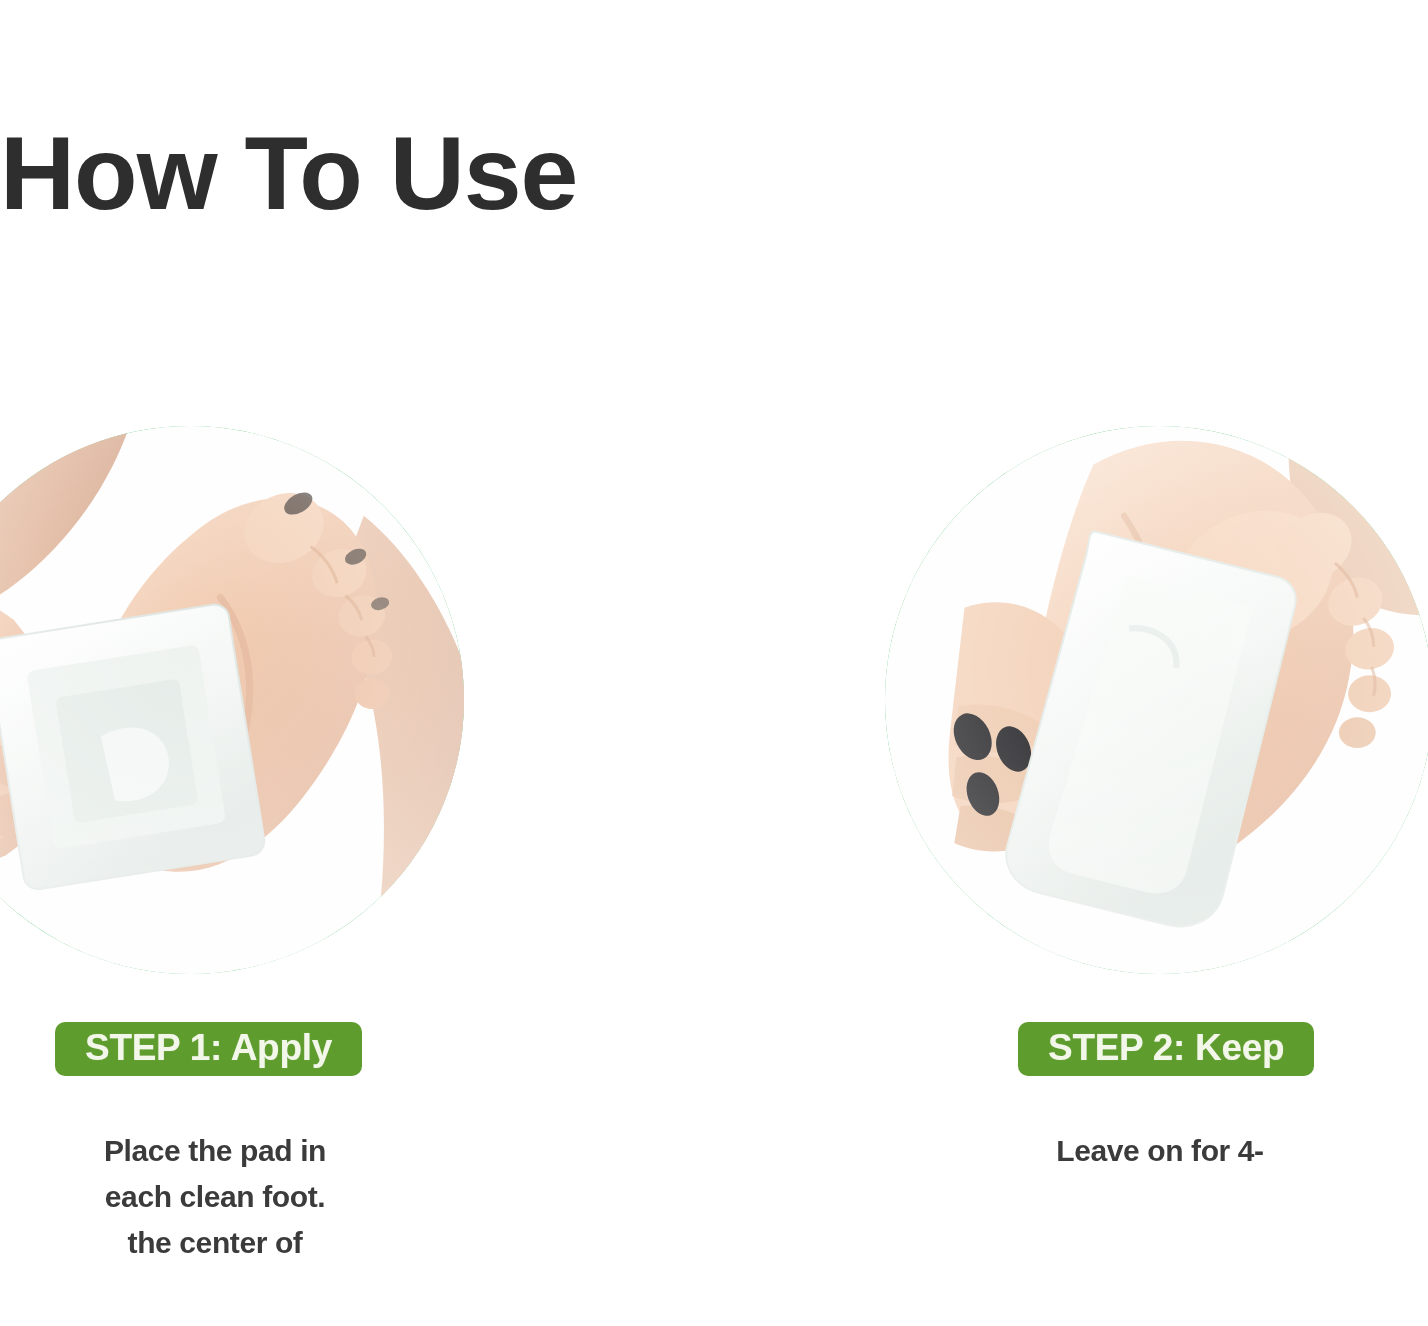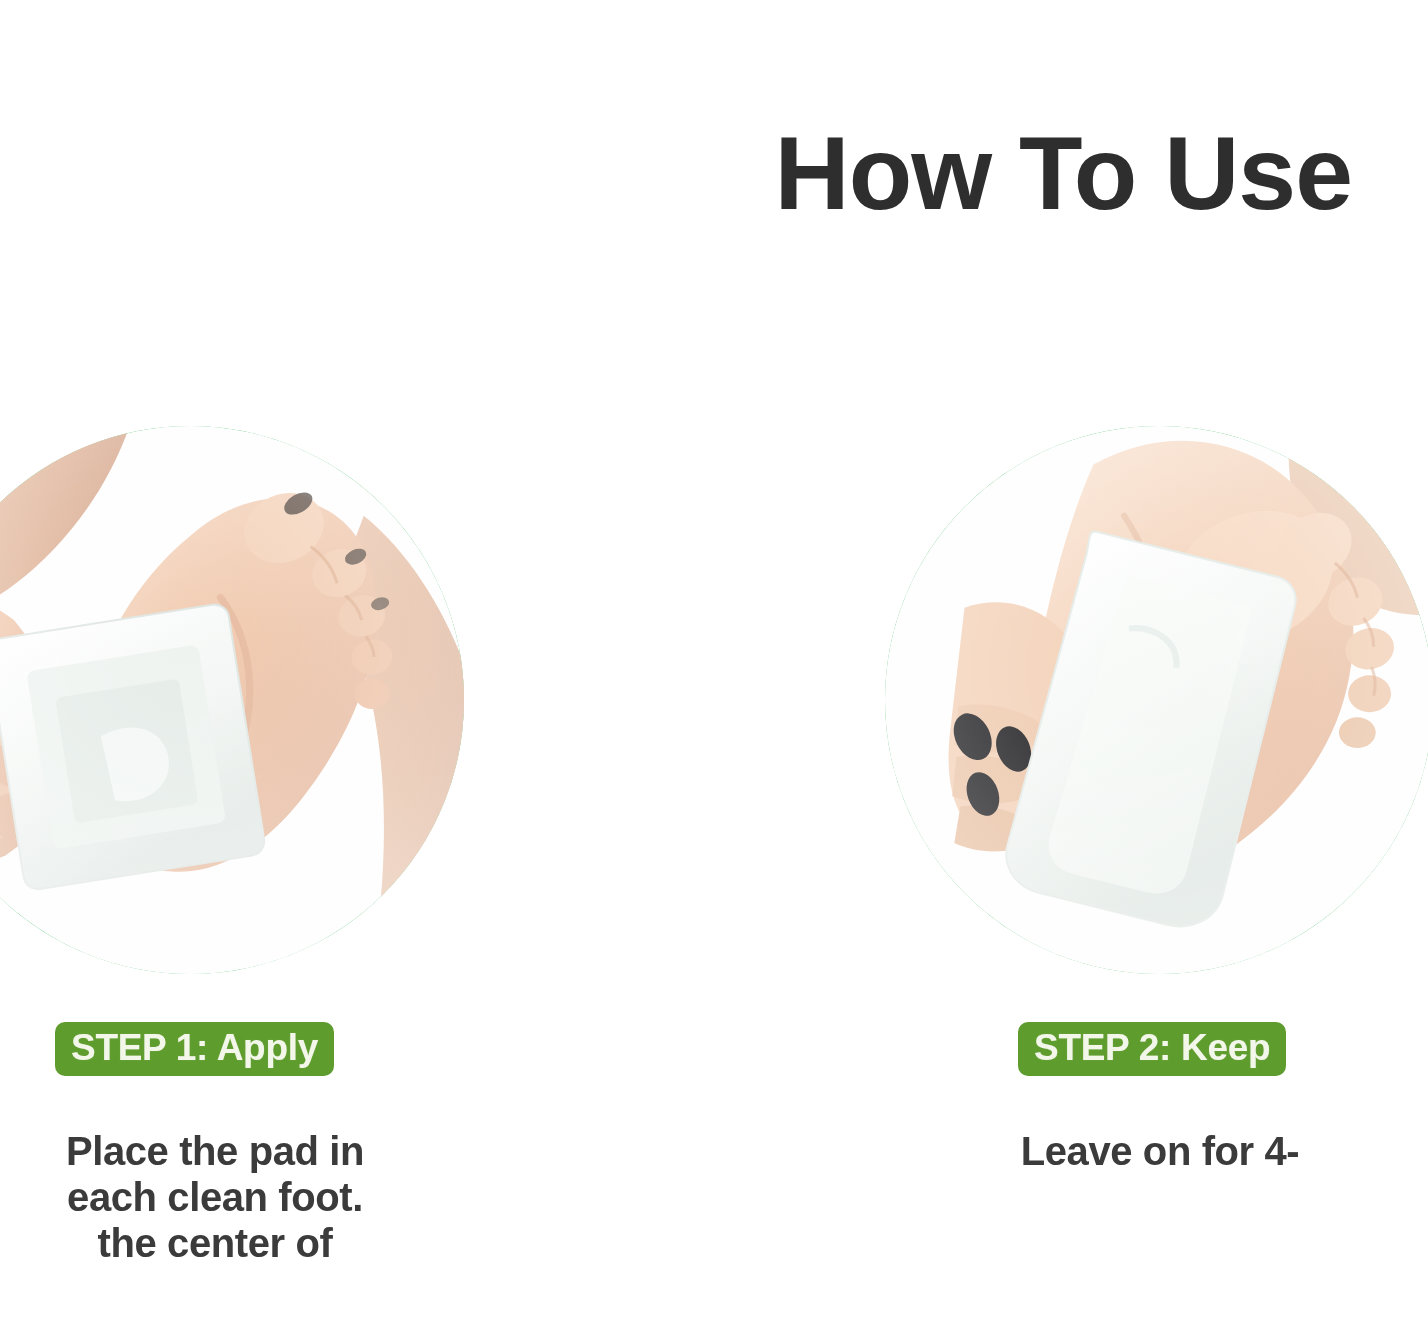--- a/index.html
+++ b/index.html
@@ -16,21 +16,21 @@
     font-family: "Liberation Sans", sans-serif;
     position: relative;
   }
 
   
   .page-title {
     position: absolute;
     top: 118px;
     left: 0;
     width: 1352px;
-    text-align: right;
+    text-align: left;
     font-family: "Liberation Sans", sans-serif;
     font-weight: 700;
     font-size: 104px;
     line-height: 110px;
     letter-spacing: -1px;
     color: #2e2e2e;
   }
 
   
   .steps {
@@ -101,36 +101,36 @@
   .badge {
     position: absolute;
     background: #5f9c2e;
     border-radius: 10px;
     color: #f2f7e9;
     font-family: "Liberation Sans", sans-serif;
     font-weight: 700;
     font-size: 37px;
     line-height: 52px;
     height: 54px;
-    padding: 0 16px;
+    padding: 0 30px;
     white-space: nowrap;
     letter-spacing: -0.3px;
     text-shadow: 0 0 1px rgba(255,255,255,.35);
   }
 
   .badge-1 { left: 55px;   top: 1022px; }
   .badge-2 { left: 575px;  top: 1022px; }
 
   
   .caption {
     position: absolute;
     text-align: center;
     font-family: "Liberation Sans", sans-serif;
     font-weight: 700;
-    font-size: 40px;
+    font-size: 30px;
     line-height: 46px;
     color: #3b3b3b;
     letter-spacing: -0.4px;
   }
 
   .caption-1 { left: 20px;   top: 1128px; width: 390px; }
   .caption-2 { left: 510px;  top: 1128px; width: 414px; }
 
   .caption .ln { display: block; }
 </style>

